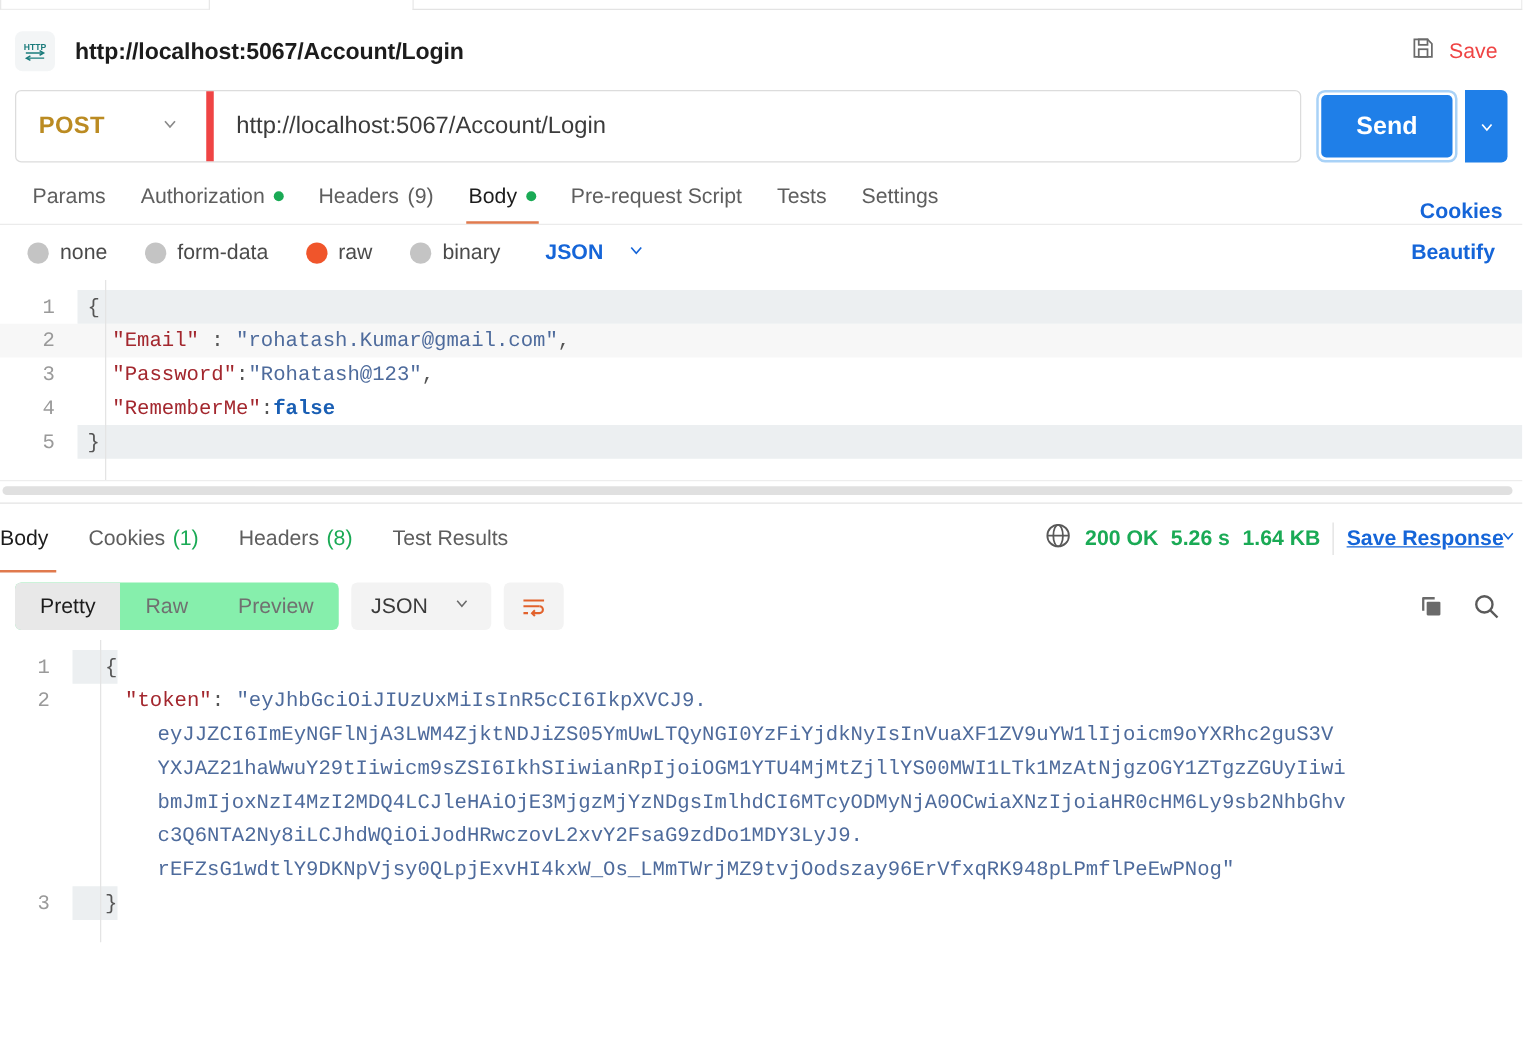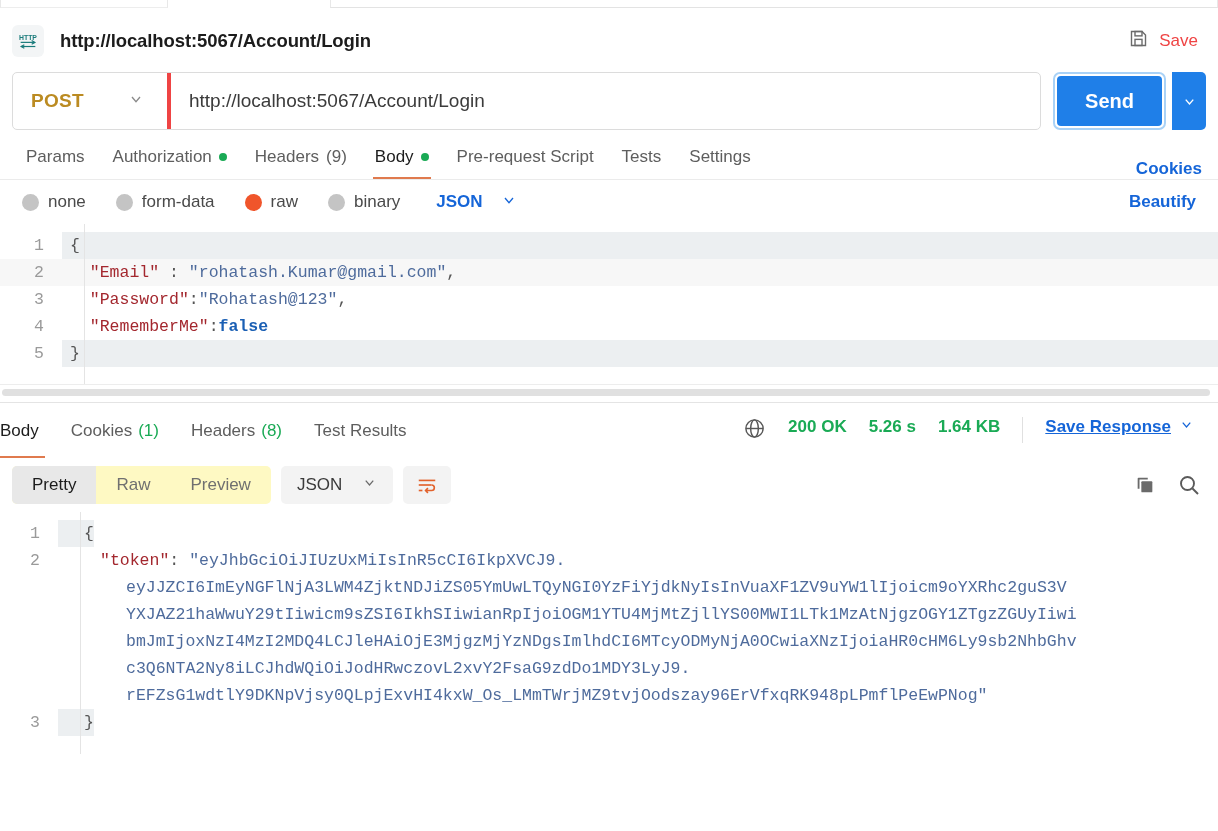--- a/index.html
+++ b/index.html
@@ -41,21 +41,21 @@
   
   .url-row { display: flex; align-items: stretch; padding: 0 12px; height: 62px; gap: 0; }
   .url-box {
     flex: 1; display: flex; align-items: center;
     border: 1px solid #dcdcdc; border-radius: 5px; height: 58px;
     background: #fff;
   }
   .method-sel {
     display: flex; align-items: center; gap: 44px;
     padding: 0 16px 0 18px; height: 100%; cursor: pointer;
-    border-right: 4px solid #ef4444; min-width: 158px;
+    border-right: 6px solid #ef4444; min-width: 158px;
   }
   .method-label { font-size: 19px; font-weight: 700; color: #bb8b22; letter-spacing: .3px; }
   .url-input {
     flex: 1; border: none; outline: none; height: 100%;
     font-size: 19px; color: #3b3b3b; padding: 0 18px;
     font-family: "Liberation Sans", sans-serif; background: transparent;
   }
   .send-wrap { display: flex; margin-left: 12px; align-items: flex-start; }
   .send-outline {
     border: 2px solid #a9d2f7; border-radius: 7px; padding: 2px;
@@ -134,28 +134,28 @@
     display: flex; align-items: baseline; gap: 6px;
     font-size: 17px; color: #5e5e5e; padding: 0 16px; height: 100%;
     align-items: center; cursor: pointer; position: relative; white-space: nowrap;
   }
   .resp-tab.active { color: #1c1c1c; }
   .resp-tab.active::after {
     content: ""; position: absolute; left: 0px; right: 10px; bottom: 0;
     height: 2.5px; background: #e07a4e;
   }
   .count-g { color: #1aaa55; }
-  .status-wrap { display: flex; gap: 22px; margin-left: auto; padding-right: 24px; }
+  .status-wrap { display: flex; align-items: center; gap: 10px; margin-left: auto; padding-right: 4px; }
   .status-txt { font-size: 17px; color: #1aaa55; font-weight: 600; }
   .vsep { width: 1px; height: 26px; background: #e0e0e0; }
   .save-resp { font-size: 17px; color: #1565d8; font-weight: 700; cursor: pointer; text-decoration: underline; }
 
   
   .resp-toolbar { display: flex; align-items: center; height: 54px; padding: 0 12px; gap: 10px; }
-  .seg { display: flex; background: #fef9c3; border-radius: 5px; height: 38px; overflow: hidden; }
+  .seg { display: flex; background: #86efac; border-radius: 5px; height: 38px; overflow: hidden; }
   .seg-item {
     display: flex; align-items: center; padding: 0 20px;
     font-size: 17px; color: #707070; cursor: pointer;
   }
   .seg-item.active { background: #e8e8e8; color: #1c1c1c; }
   .fmt-sel {
     display: flex; align-items: center; gap: 20px; background: #f3f3f3;
     border-radius: 5px; height: 38px; padding: 0 16px;
     font-size: 17px; color: #3a3a3a; cursor: pointer;
   }

